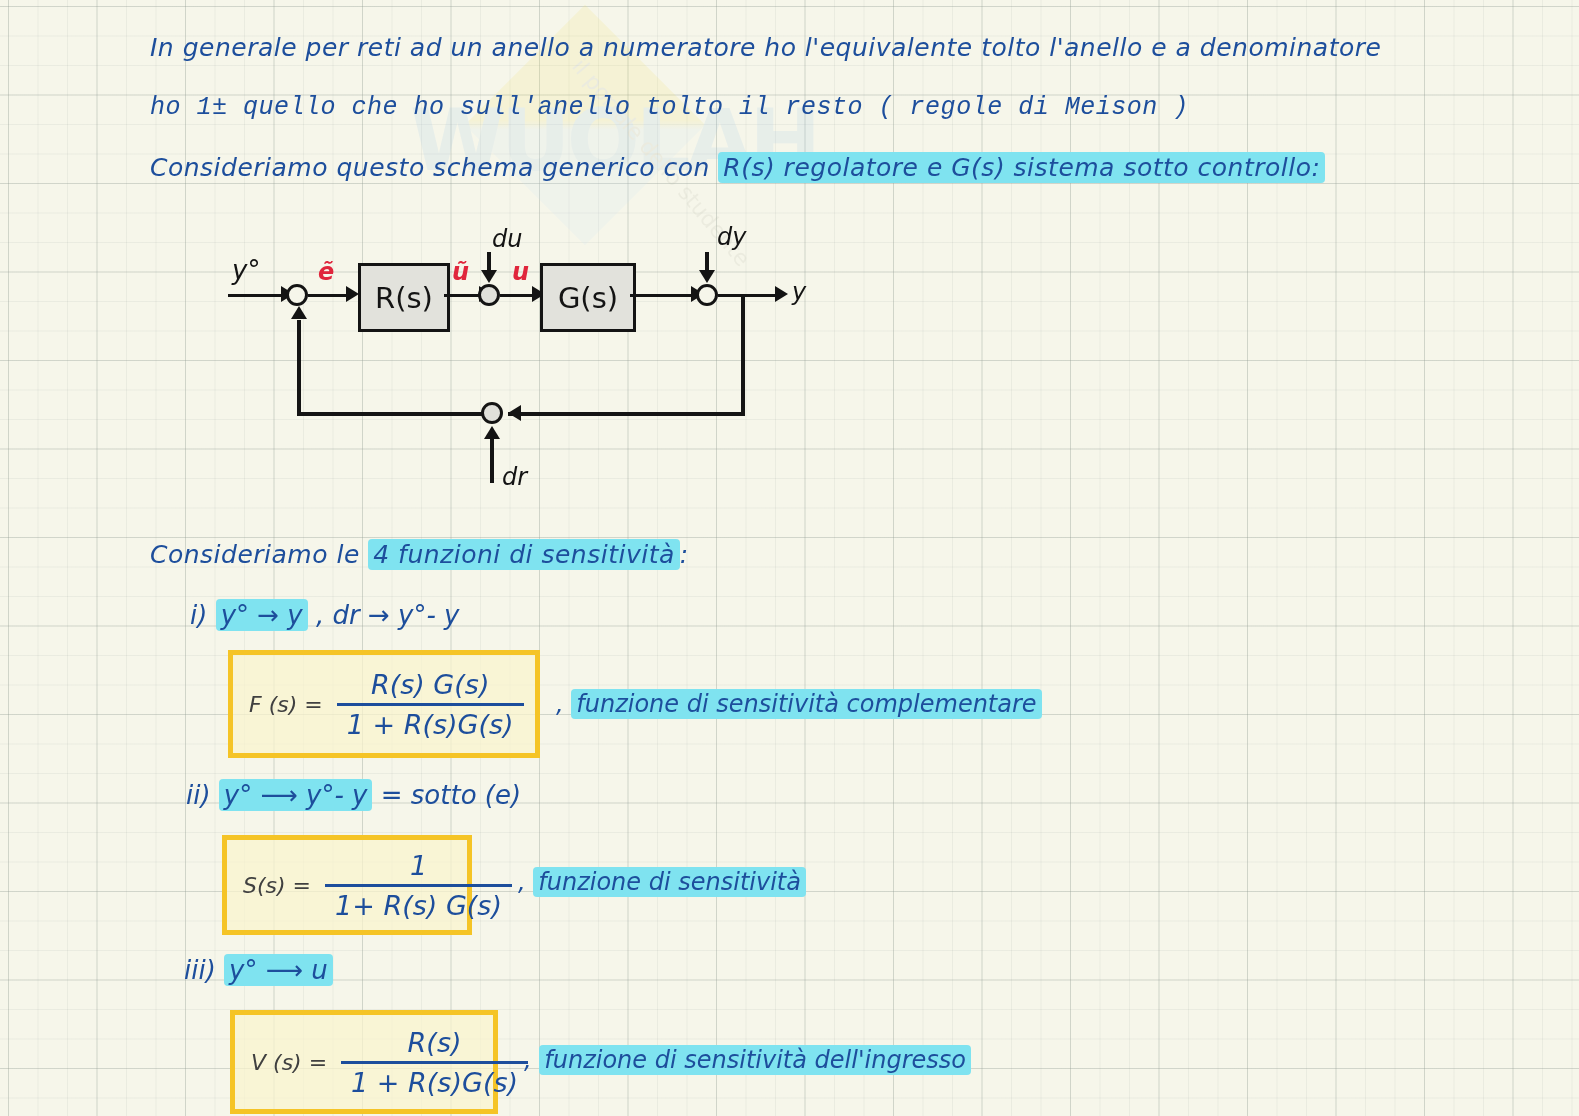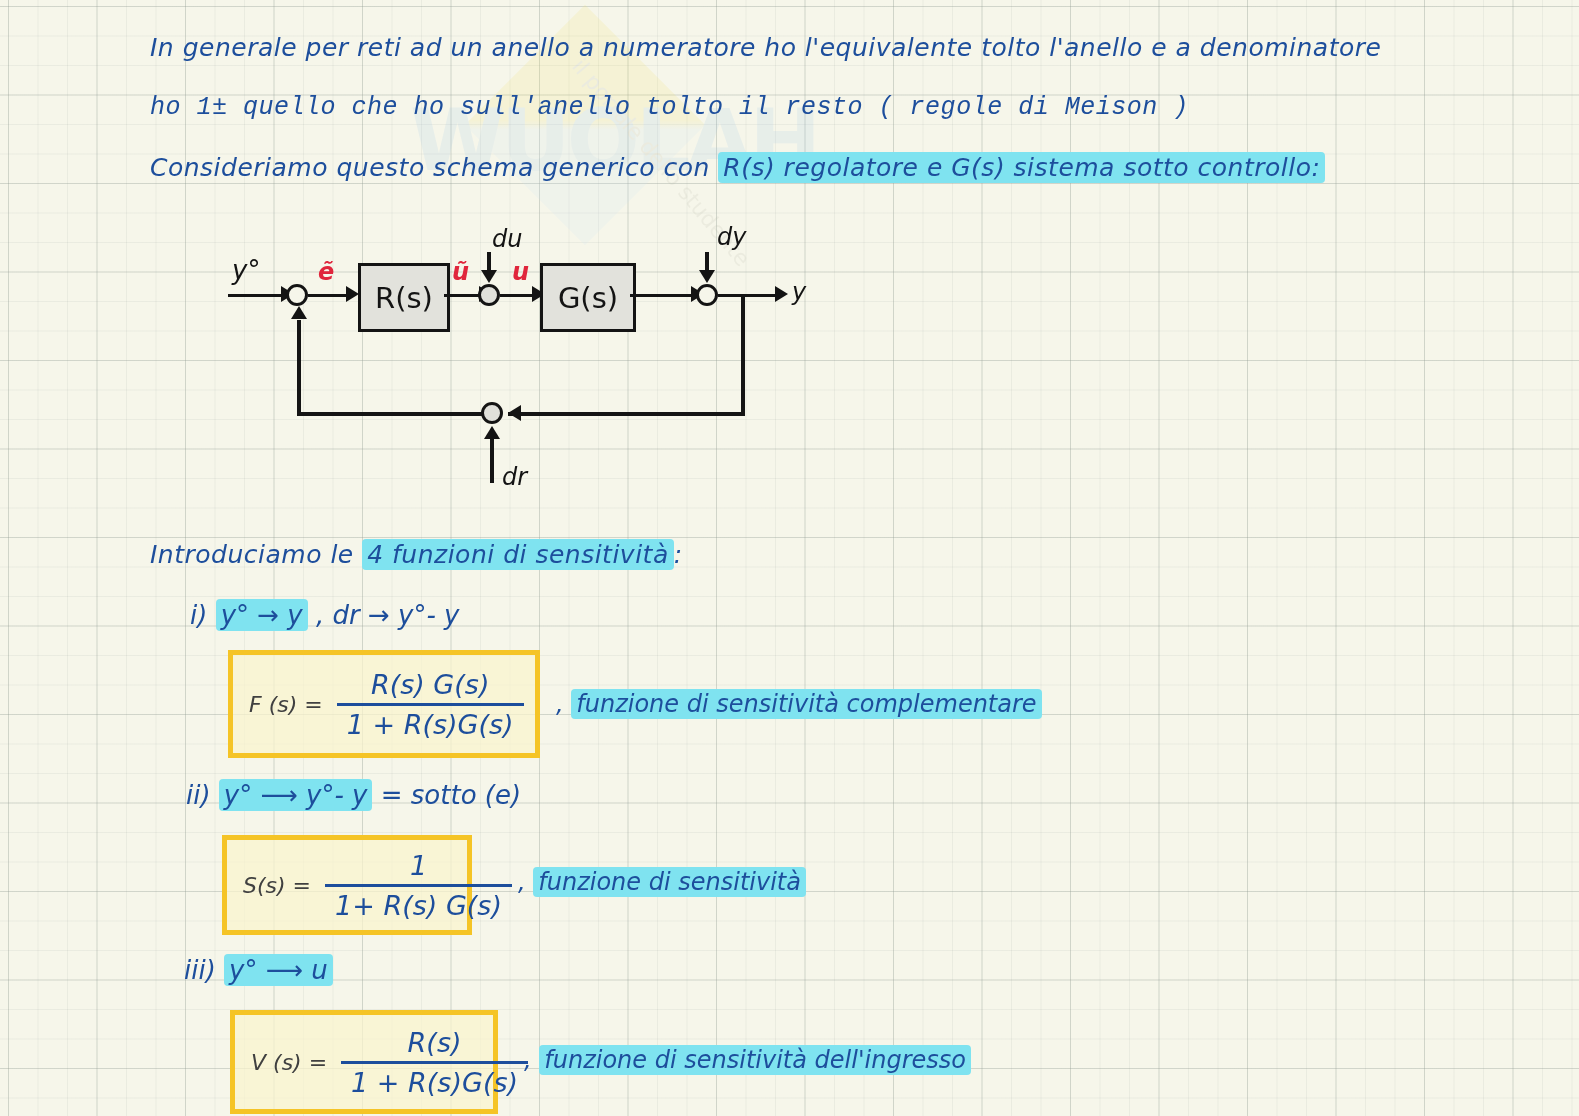--- a/index.html
+++ b/index.html
@@ -283,21 +283,21 @@
   <div class="arrow u" style="left:484px; top:216px;"></div>
   <div class="sig" style="left:502px; top:253px;">dr</div>
 
   <div class="wire h" style="left:297px; top:202px; width:186px;"></div>
 
   <div class="wire v" style="left:297px; top:110px; height:95px;"></div>
   <div class="arrow u" style="left:291px; top:96px;"></div>
 </div>
 
 <div class="hw l1" style="left:150px; top:540px;">
-  <span>Introduciamo  le </span><span class="hl">4 funzioni  di   sensitività</span><span>:</span>
+  <span>Consideriamo  le </span><span class="hl">4 funzioni  di   sensitività</span><span>:</span>
 </div>
 
 <div class="item" style="left:190px; top:600px;">
   <span>i)</span>
   <span class="hl">y° → y</span><span> ,  dr → y°- y</span>
 </div>
 
 <div class="fbox" style="left:228px; top:650px; width:312px; height:108px;">
   <span class="flhs">F (s) =</span>
   <span class="frac">

